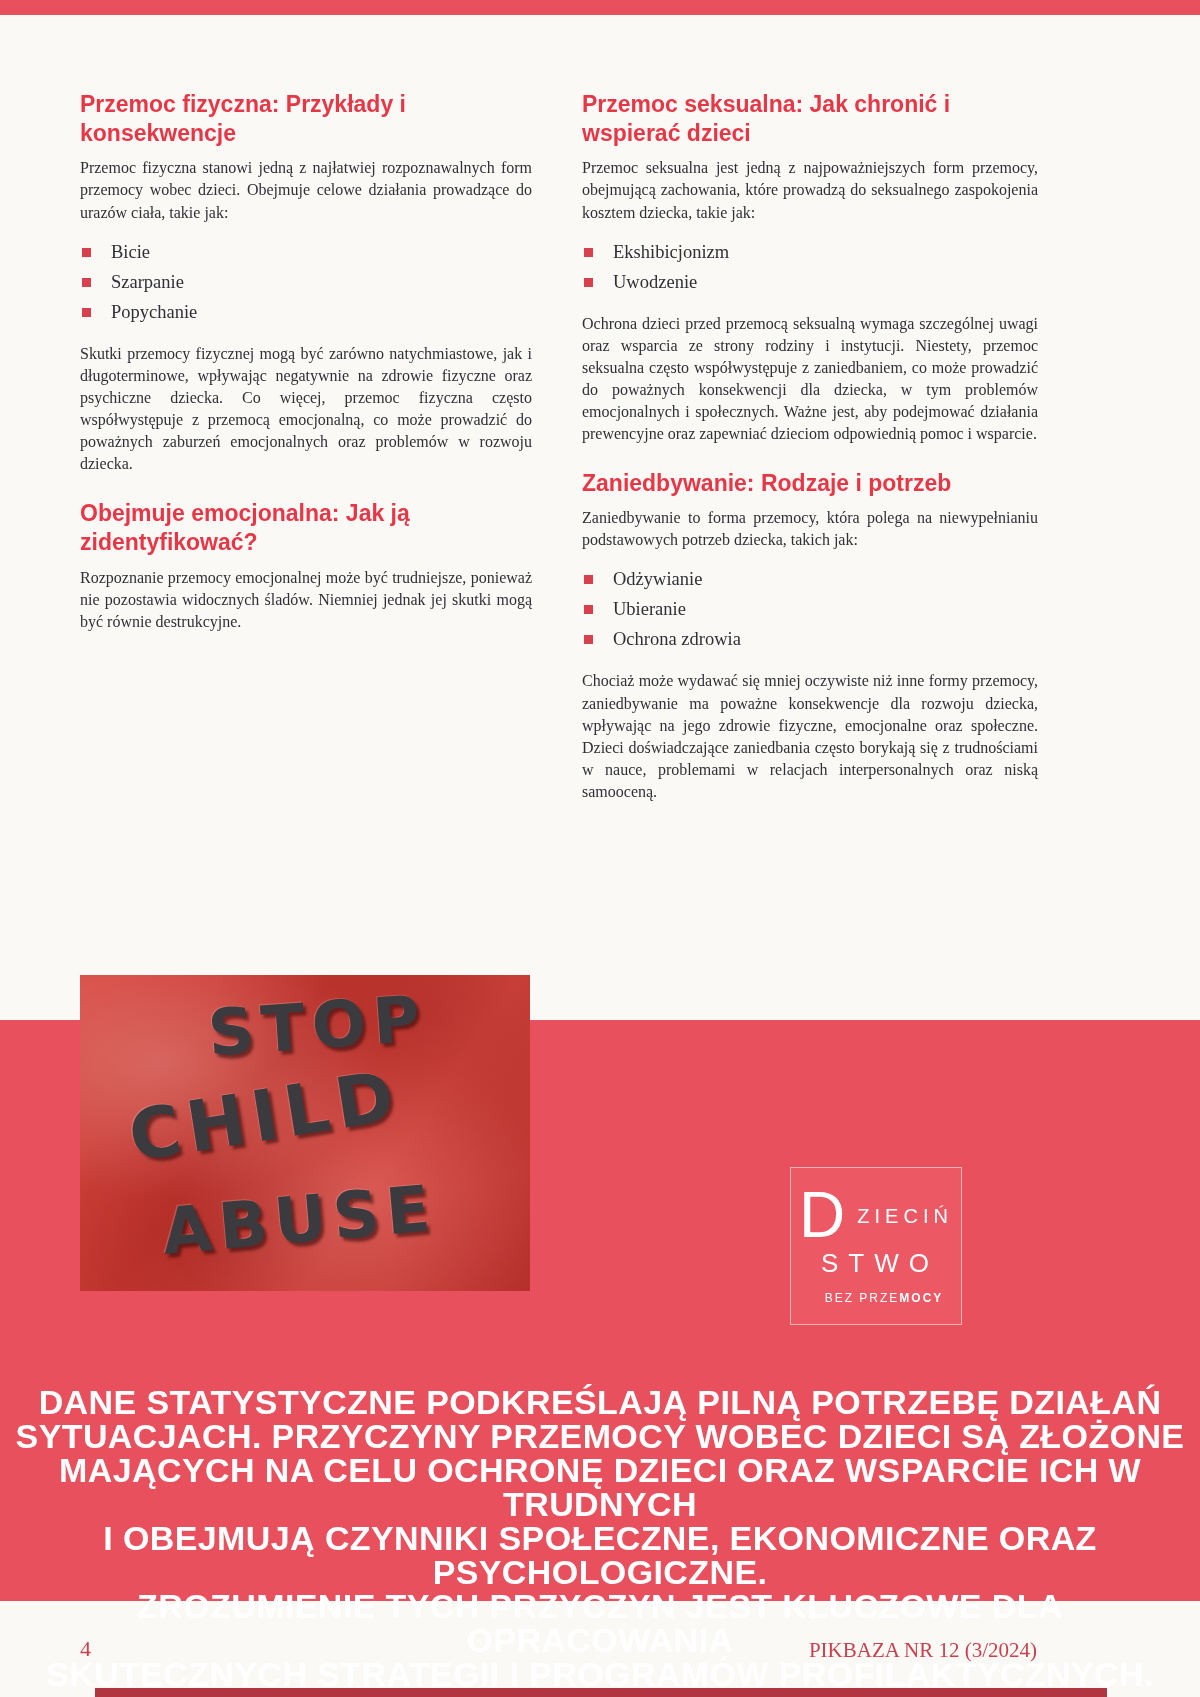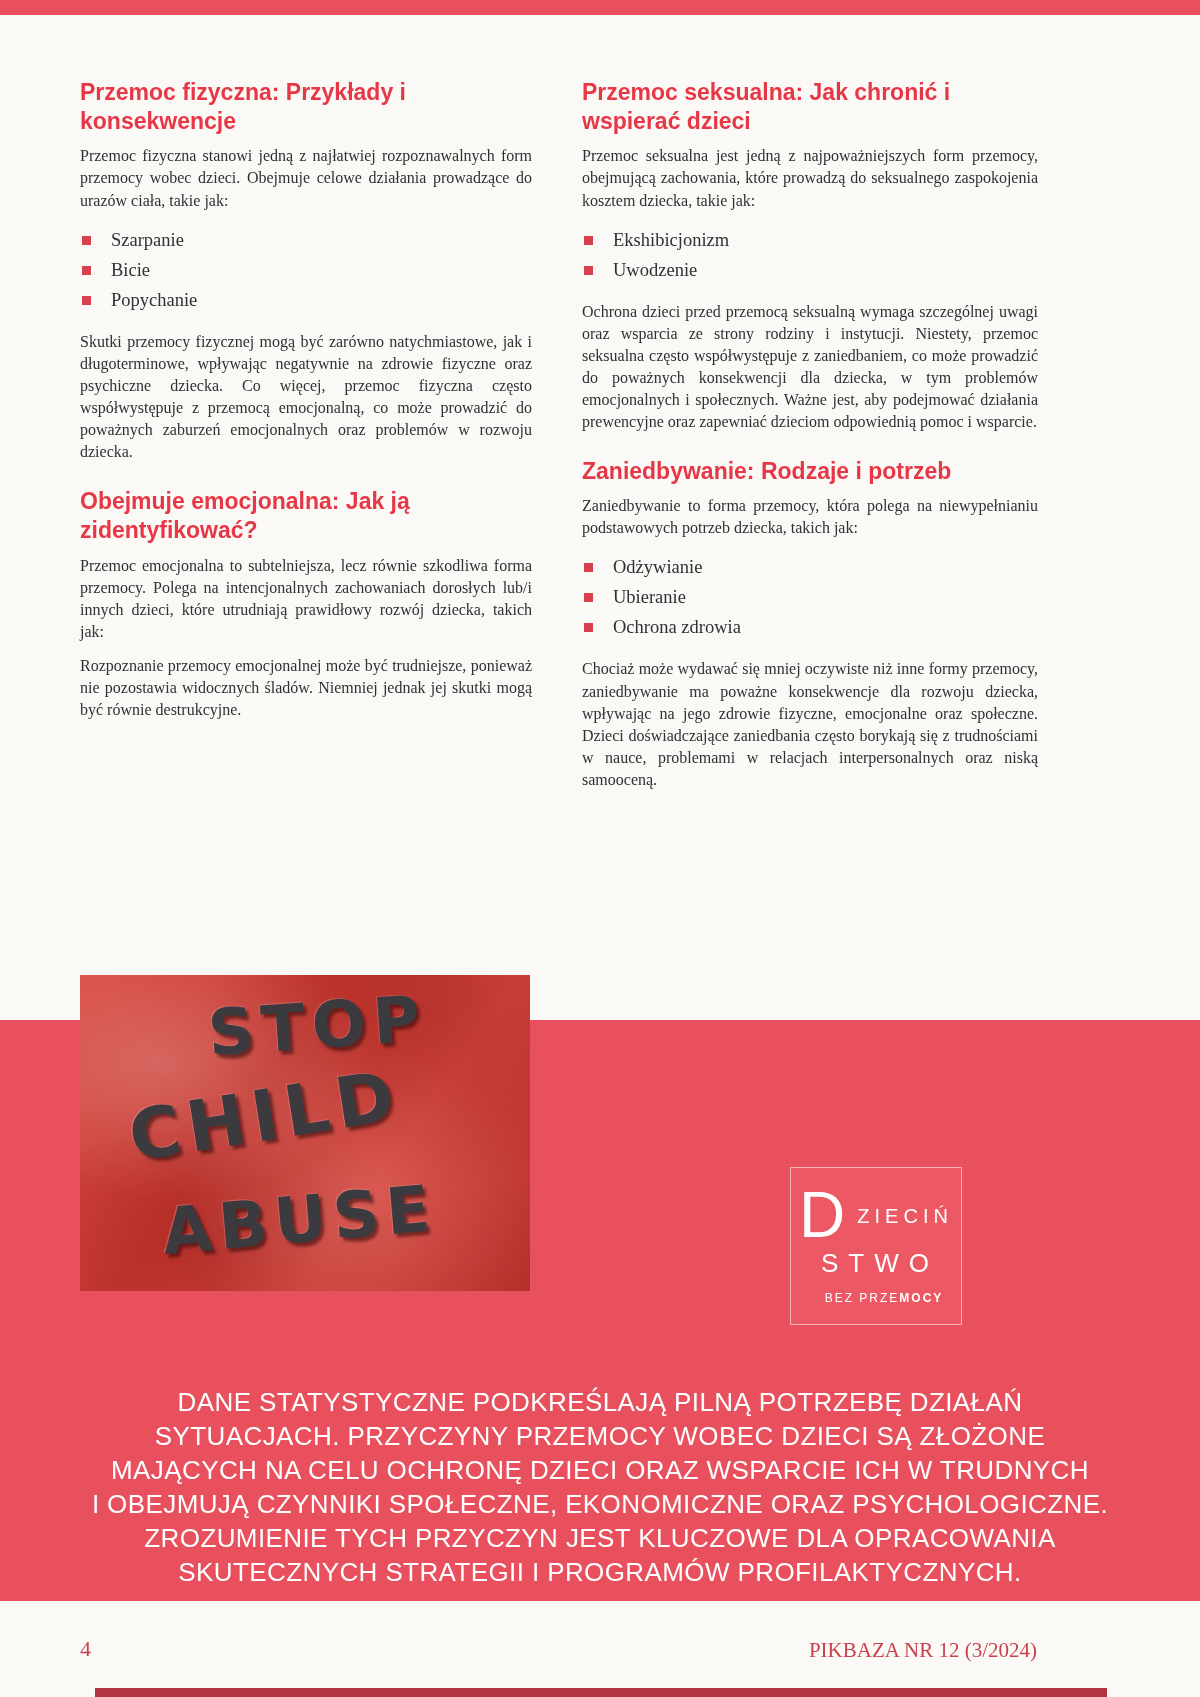--- a/index.html
+++ b/index.html
@@ -15,21 +15,21 @@
   .page{position:relative;width:1200px;height:1697px;overflow:hidden;background:#fbf9f5;}
 
   .topbar{position:absolute;top:0;left:0;width:100%;height:15px;background:var(--accent);z-index:4;}
 
   .col{position:absolute;top:74px;width:452px;z-index:2;}
   .col.left{left:80px;}
   .col.right{left:582px;width:456px;}
 
   .heading{font-family:"Liberation Sans",sans-serif;font-weight:700;font-size:23px;line-height:1.27;
            color:var(--heading);margin:24px 0 9px;}
-  .heading.first{margin-top:4px;}
+  .heading.first{margin-top:16px;}
 
   .body-p{font-size:16px;line-height:1.38;color:var(--body);text-align:justify;margin:0 0 12px;}
 
   ul.bullets{list-style:none;margin:18px 0 20px;padding:0;}
   ul.bullets li{display:flex;align-items:center;font-size:18.5px;color:var(--body);margin-bottom:9px;}
   .sq{width:9px;height:9px;background:var(--bullet);margin:0 20px 0 2px;flex:none;}
 
   .red-band{position:absolute;left:0;top:1020px;width:100%;height:581px;background:var(--accent);z-index:1;}
 
   .stop-image{position:absolute;left:80px;top:975px;width:450px;height:316px;overflow:hidden;z-index:3;
@@ -51,55 +51,54 @@
     border:1px solid rgba(255,255,255,.55);z-index:3;display:flex;flex-direction:column;
     align-items:center;justify-content:center;color:#fff;font-family:"Liberation Sans",sans-serif;}
   .logo-top{display:flex;align-items:center;}
   .logo-d{font-size:64px;line-height:.88;font-weight:400;}
   .logo-zc{display:flex;flex-direction:row;margin-left:12px;letter-spacing:5px;font-size:20px;line-height:1.2;font-weight:400;}
   .logo-stwo{font-size:26px;letter-spacing:10px;margin:4px 0 0 8px;font-weight:400;}
   .logo-tag{font-size:12px;letter-spacing:2px;margin-top:12px;font-weight:400;padding-left:16px;}
   .logo-tag b{font-weight:700;}
 
   .banner{position:absolute;left:0;top:1385px;width:100%;text-align:center;color:#fff;z-index:3;
-    font-family:"Liberation Sans",sans-serif;font-weight:400;font-size:26px;line-height:34px;letter-spacing:.4px;}
+    font-family:"Liberation Sans",sans-serif;font-weight:700;font-size:34px;line-height:34px;letter-spacing:.4px;}
 
   .footer-page{position:absolute;left:80px;top:1636px;font-size:22px;color:var(--footer);z-index:2;}
   .footer-issue{position:absolute;right:163px;top:1638px;font-size:21px;color:var(--footer);z-index:2;}
 
   .bottom-strip{position:absolute;left:95px;bottom:0;width:1012px;height:9px;background:#b03540;z-index:4;}
 </style>
 </head>
 <body>
 
 <div class="page">
 
   <div class="topbar"></div>
 
   <div class="col left">
     <h2 class="heading first">Przemoc fizyczna: Przykłady i konsekwencje</h2>
     <p class="body-p">Przemoc fizyczna stanowi jedną z najłatwiej rozpoznawalnych form przemocy wobec dzieci. Obejmuje celowe działania prowadzące do urazów ciała, takie jak:</p>
     <ul class="bullets">
       <li>
           <span class="sq"></span>
-          <span>Szarpanie</span>
+          <span>Bicie</span>
         </li>
       <li>
           <span class="sq"></span>
-          <span>Bicie</span>
+          <span>Szarpanie</span>
         </li>
       <li>
           <span class="sq"></span>
           <span>Popychanie</span>
         </li>
     </ul>
     <p class="body-p">Skutki przemocy fizycznej mogą być zarówno natychmiastowe, jak i długoterminowe, wpływając negatywnie na zdrowie fizyczne oraz psychiczne dziecka. Co więcej, przemoc fizyczna często współwystępuje z przemocą emocjonalną, co może prowadzić do poważnych zaburzeń emocjonalnych oraz problemów w rozwoju dziecka.</p>
 
     <h2 class="heading">Obejmuje emocjonalna: Jak ją zidentyfikować?</h2>
-    <p class="body-p">Przemoc emocjonalna to subtelniejsza, lecz równie szkodliwa forma przemocy. Polega na intencjonalnych zachowaniach dorosłych lub/i innych dzieci, które utrudniają prawidłowy rozwój dziecka, takich jak:</p>
     <p class="body-p">Rozpoznanie przemocy emocjonalnej może być trudniejsze, ponieważ nie pozostawia widocznych śladów. Niemniej jednak jej skutki mogą być równie destrukcyjne.</p>
   </div>
 
   <div class="col right">
     <h2 class="heading first">Przemoc seksualna: Jak chronić i wspierać dzieci</h2>
     <p class="body-p">Przemoc seksualna jest jedną z najpoważniejszych form przemocy, obejmującą zachowania, które prowadzą do seksualnego zaspokojenia kosztem dziecka, takie jak:</p>
     <ul class="bullets">
       <li>
           <span class="sq"></span>
           <span>Ekshibicjonizm</span>

